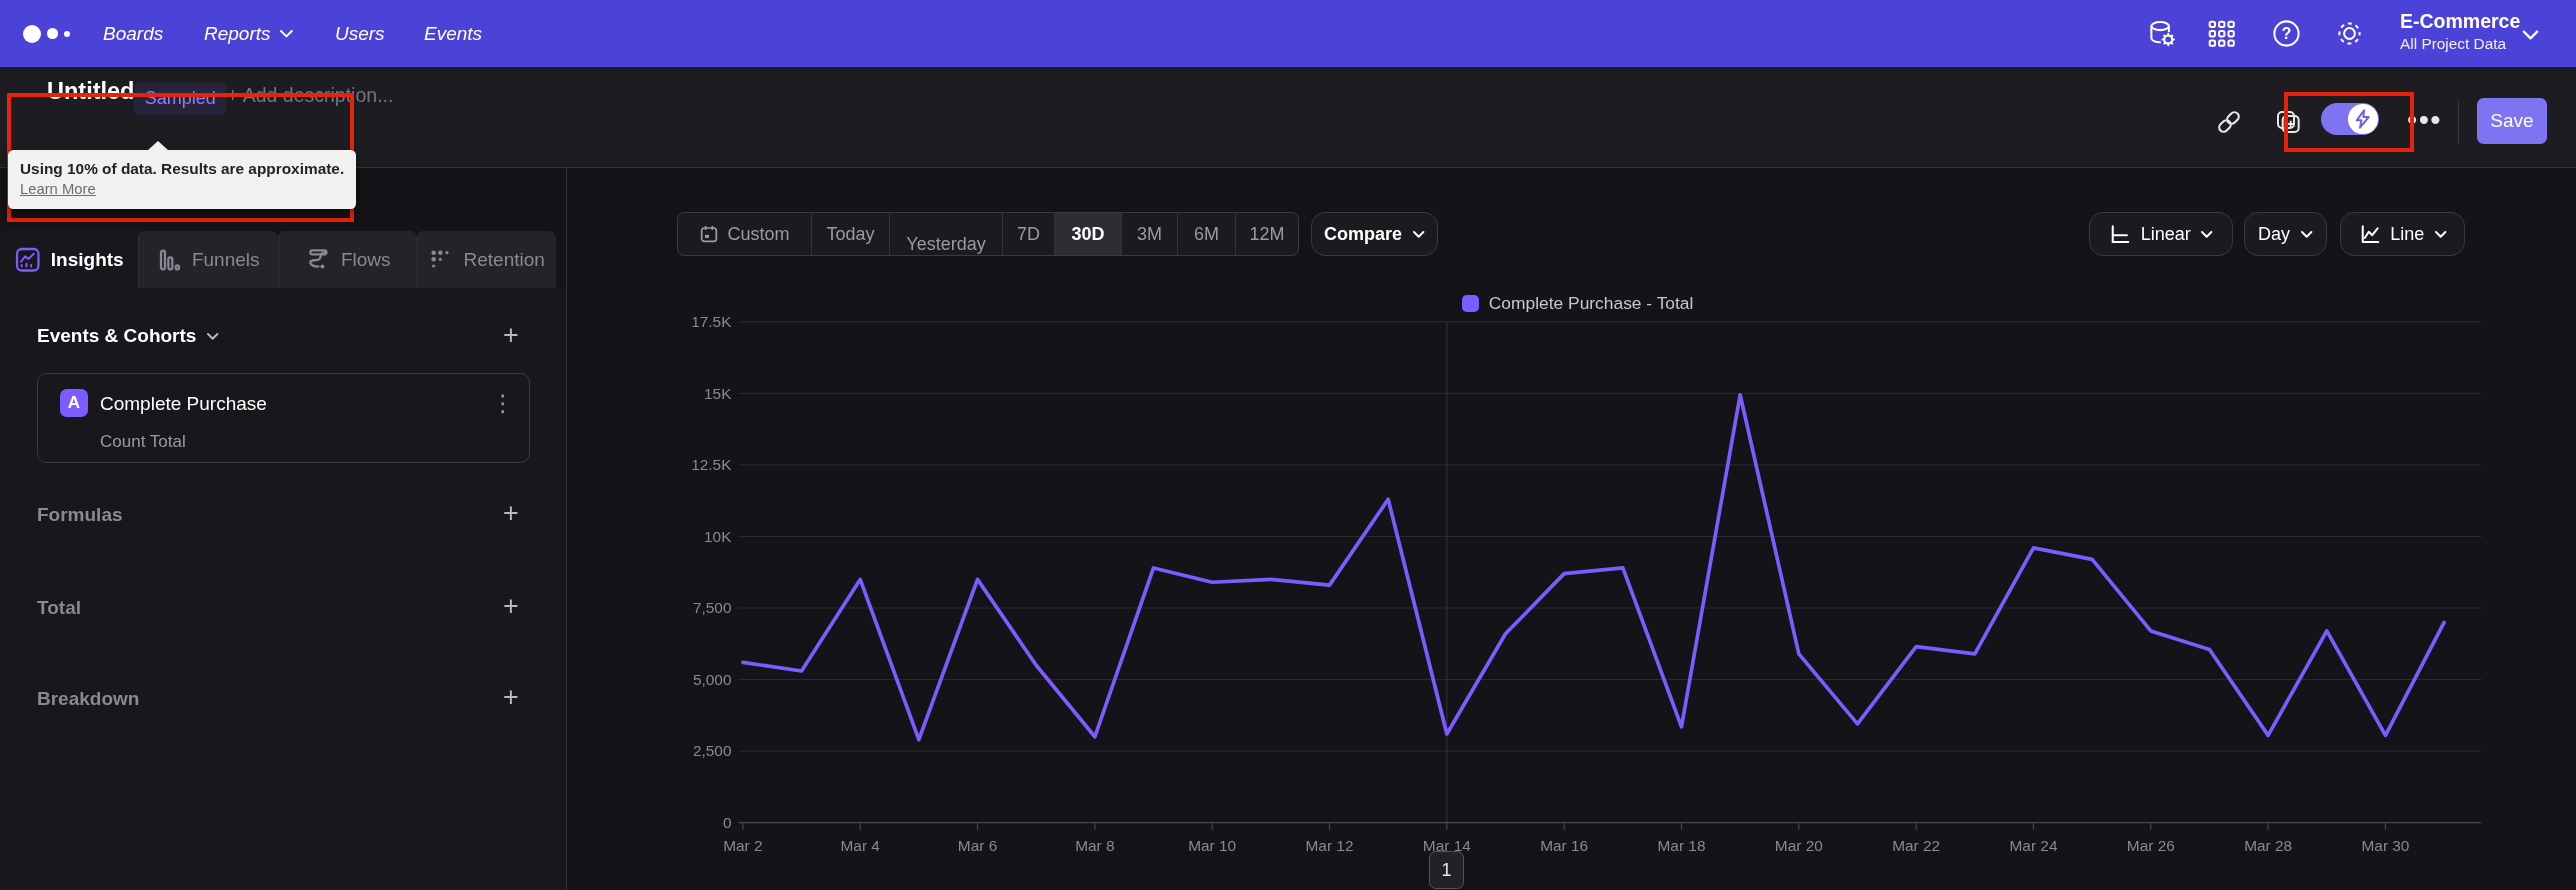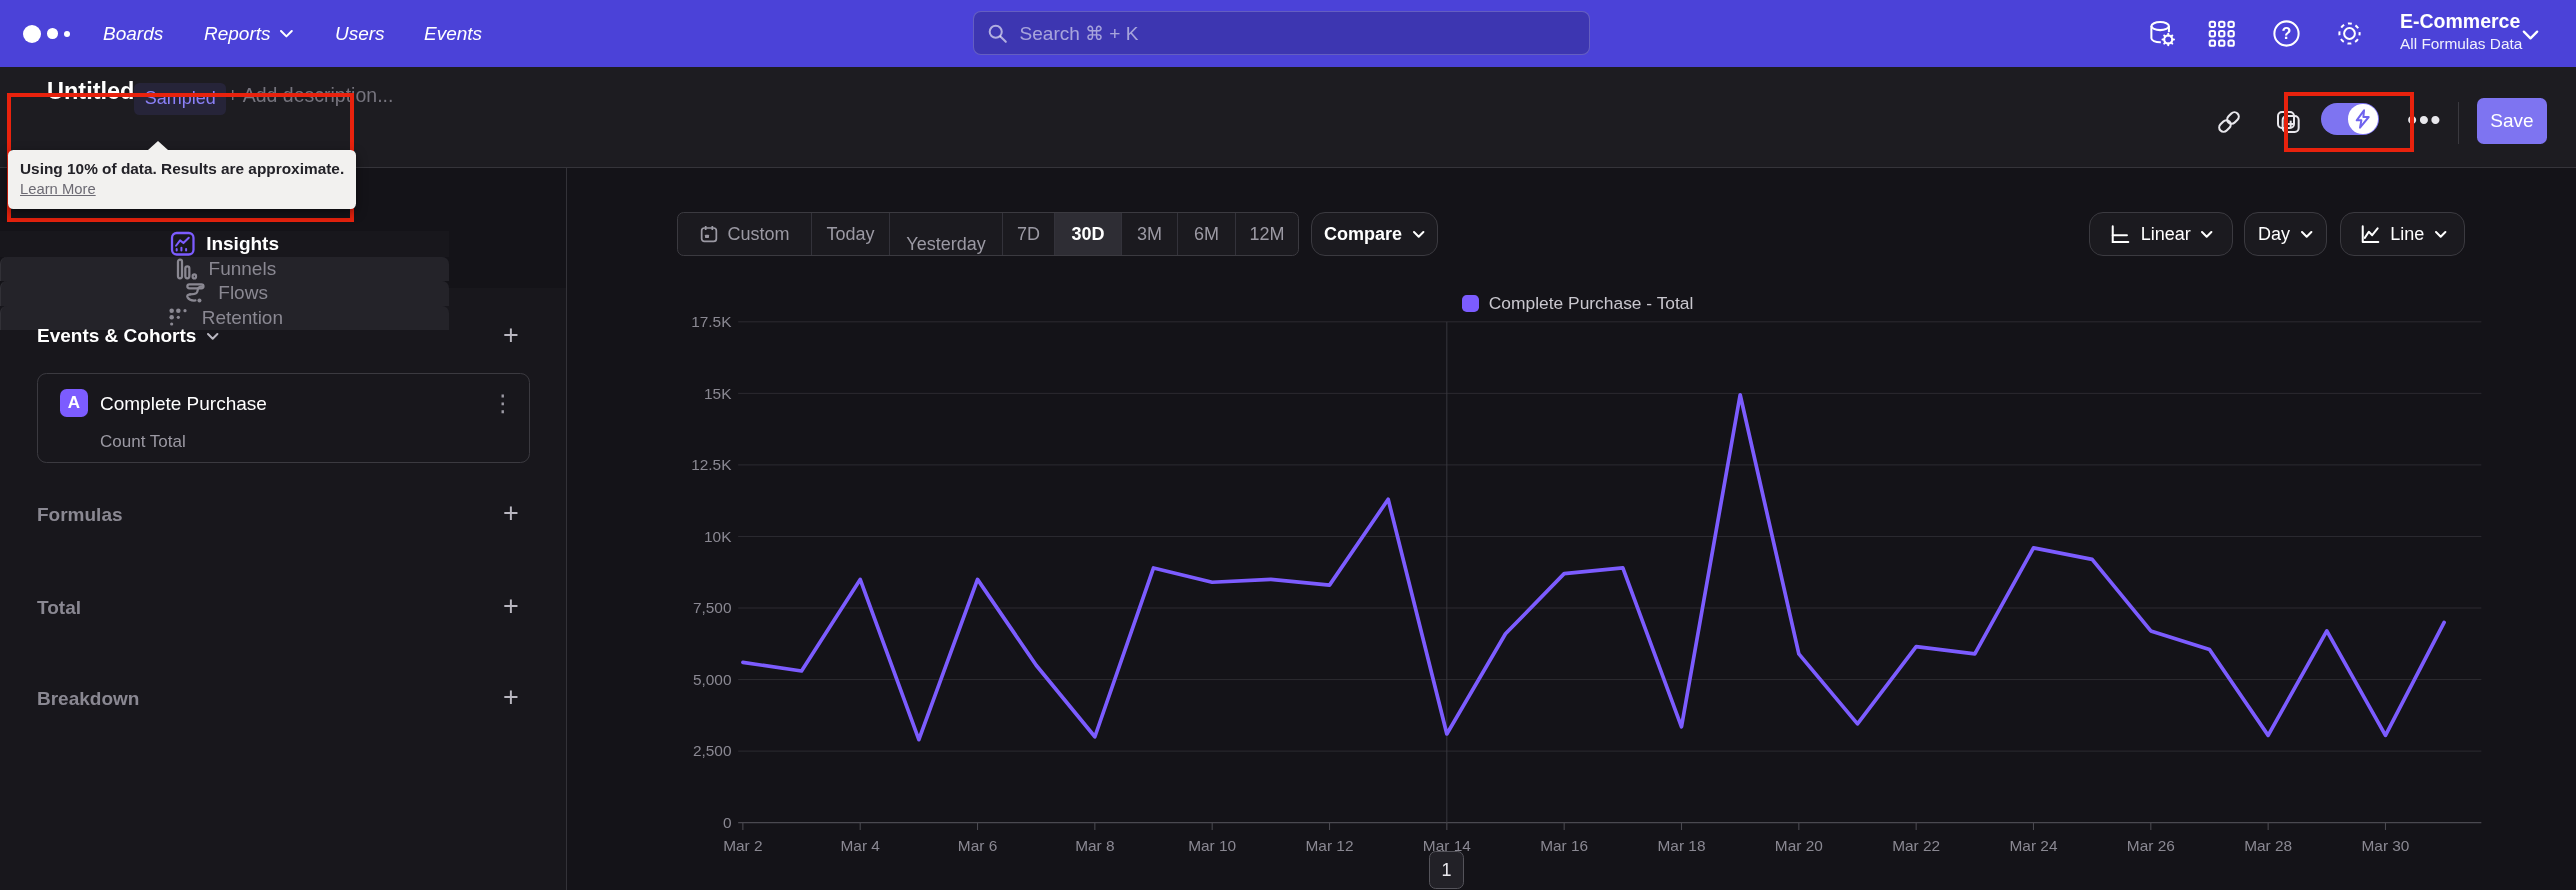--- a/index.html
+++ b/index.html
@@ -44,21 +44,21 @@
 
   
   #sampling-tooltip { left:8px; top:150px; background:#f2f1ef; border-radius:5.4px; padding:9.4px 12px;
      box-shadow:0 4px 12px rgba(0,0,0,0.45); z-index:5; }
   #sampling-tooltip .arrow { position:absolute; top:-8.7px; left:140px; width:0; height:0;
      border-left:10px solid transparent; border-right:10px solid transparent; border-bottom:9.4px solid #f2f1ef; }
   #tooltip-text { color:#232228; font-size:15.4px; font-weight:bold; line-height:20px; white-space:nowrap; }
   #tooltip-link { color:#6c6a73; font-size:14.8px; line-height:20px; text-decoration:underline; display:inline-block; }
 
   
-  #tab-strip { left:0; top:231px; width:449px; height:57px; display:flex;flex-direction:column; }
+  #tab-strip { left:0; top:231px; width:556px; height:57px; display:flex; }
   .tab { flex:1; display:flex; align-items:center; justify-content:center; gap:10.7px;
      background:#242329; border-left:0.7px solid #323137; border-radius:6.7px 6.7px 0 0;
      color:#8a8892; font-size:19px; }
   .tab.active { background:#18171c; border-left:none; border-radius:0; color:#ffffff; font-weight:bold; }
   #sidebar-panel { left:0; top:288px; width:566px; height:602px; background:#18171c; }
   #v-divider { left:566px; top:168px; width:0.7px; height:722px; background:#333238; }
 
   .side-section-label { font-size:19px; font-weight:bold; color:#8a8892; }
   .plus-button { position:absolute; left:495px; width:32px; height:32px; color:#b9b7c0;
      font-size:27px; font-weight:300; line-height:29.5px; text-align:center; }
@@ -111,27 +111,20 @@
         <polyline points="3,3 11,11 19,3" fill="none" stroke="#fff" stroke-width="3" stroke-linecap="round" stroke-linejoin="round"></polyline>
       </svg>
   </div>
   <div class="abs nav-item" style="left:335px;">
       <span>Users</span>
     </div>
   <div class="abs nav-item" style="left:424px;">
       <span>Events</span>
     </div>
 
-  <div class="abs" id="search-bar">
-    <svg width="21.5" height="21.5" viewBox="0 0 32 32">
-        <circle cx="13" cy="13" r="9" fill="none" stroke="rgba(255,255,255,0.6)" stroke-width="3"></circle>
-        <line x1="20" y1="20" x2="28" y2="28" stroke="rgba(255,255,255,0.6)" stroke-width="3" stroke-linecap="round"></line>
-      </svg>
-    <span id="search-placeholder">Search  ⌘ + K</span>
-  </div>
 
   <div class="abs nav-icon" style="left:2145px;">
     <svg width="31" height="31" viewBox="0 0 46 46">
         <ellipse cx="21" cy="12" rx="13" ry="6" fill="none" stroke="#fff" stroke-width="3"></ellipse>
         <path d="M8 12 V30 c0 3.3 5.8 6 13 6 l1 0" fill="none" stroke="#fff" stroke-width="3"></path>
         <path d="M34 12 V21" fill="none" stroke="#fff" stroke-width="3"></path>
         <circle cx="33" cy="32" r="6" fill="none" stroke="#fff" stroke-width="3"></circle>
         <g stroke="#fff" stroke-width="3" stroke-linecap="round">
           <line x1="33" y1="23.5" x2="33" y2="26"></line>
           <line x1="33" y1="38" x2="33" y2="40.5"></line>
@@ -167,21 +160,21 @@
   </div>
   <div class="abs nav-icon" style="left:2333px;">
     <svg width="31" height="31" viewBox="0 0 46 46">
         <circle cx="23" cy="23" r="8" fill="none" stroke="#fff" stroke-width="3"></circle>
         <circle cx="23" cy="23" r="15" fill="none" stroke="#fff" stroke-width="3" stroke-dasharray="5.9 5.9" stroke-dashoffset="3"></circle>
       </svg>
   </div>
 
   <div class="abs" id="project-switcher">
     <div id="project-name">E-Commerce</div>
-    <div id="project-scope">All Formulas Data</div>
+    <div id="project-scope">All Project Data</div>
   </div>
   <svg class="abs" style="left:2521px;top:29px;" width="19" height="12" viewBox="0 0 28 18">
       <polyline points="4,4 14,14 24,4" fill="none" stroke="#fff" stroke-width="3.5" stroke-linecap="round" stroke-linejoin="round"></polyline>
     </svg>
 </div>
 
 <div class="abs" id="report-bar"></div>
 <div class="abs" id="report-title">Untitled</div>
 <div class="abs" id="sampled-badge">Sampled</div>
 <div class="abs" id="add-description">+ Add description...</div>

